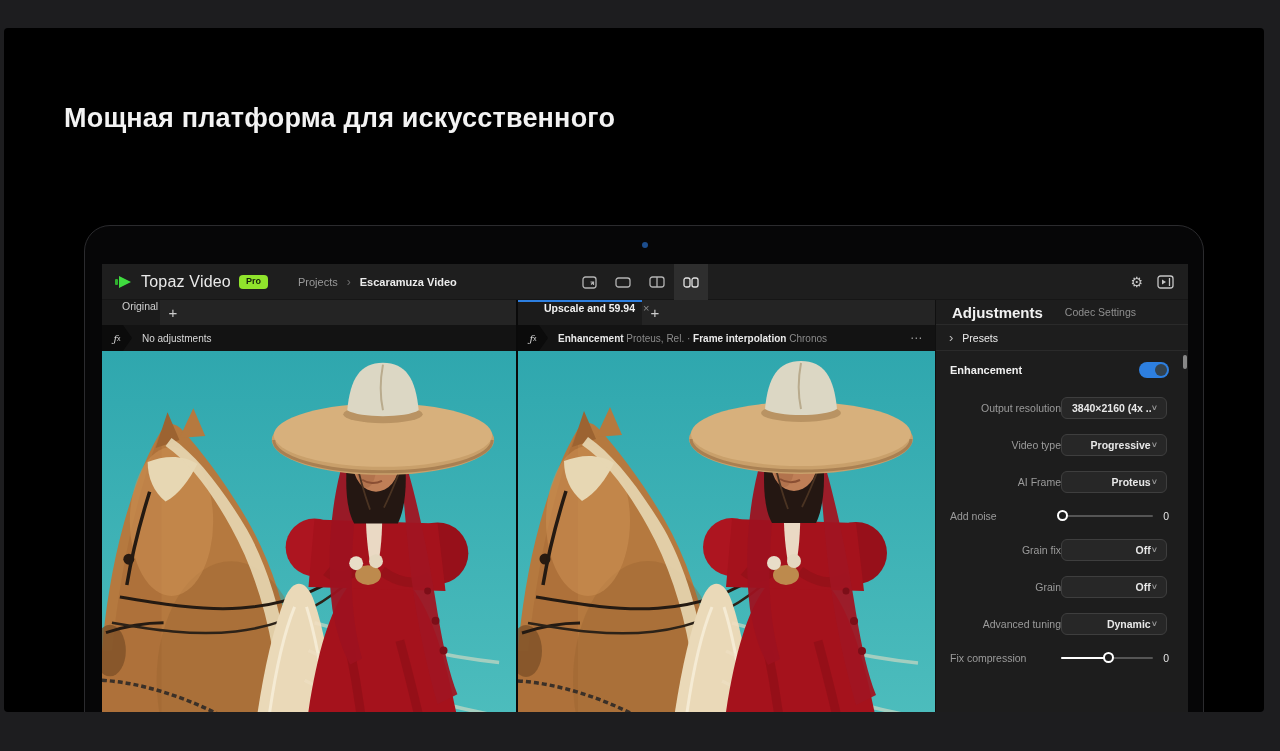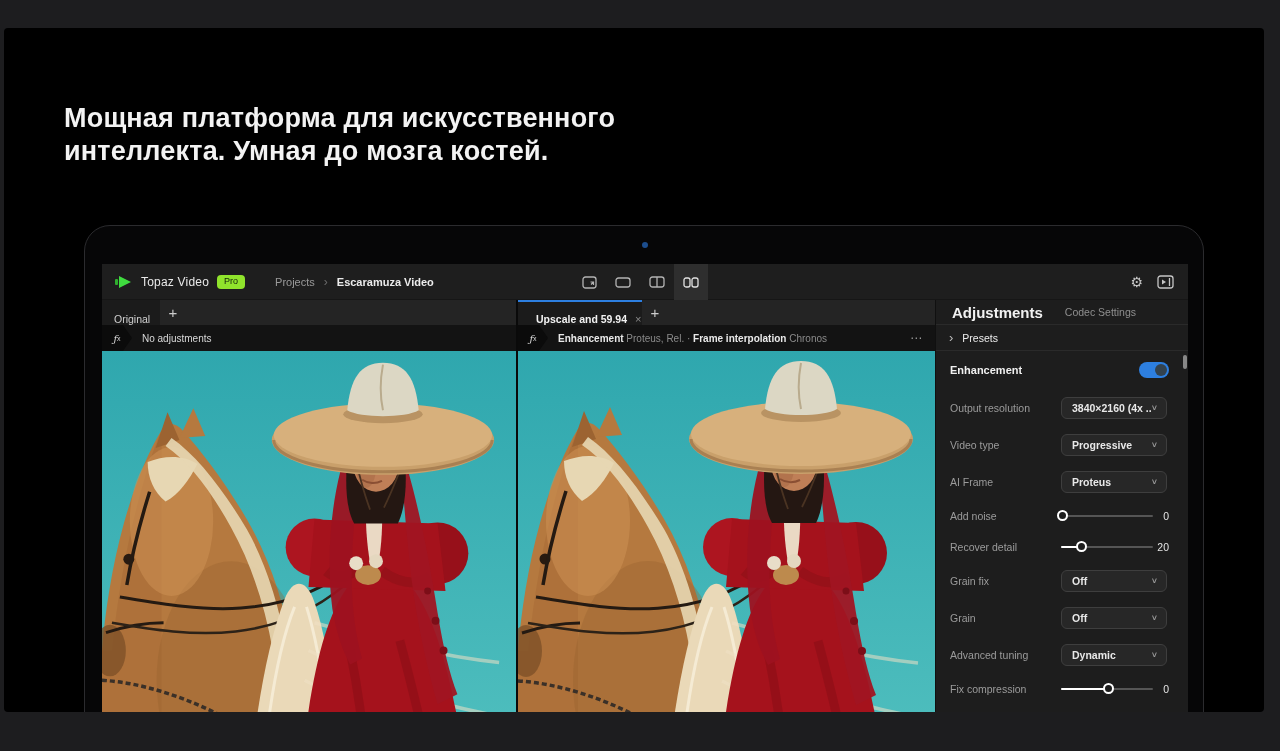--- a/index.html
+++ b/index.html
@@ -21,36 +21,36 @@
   .cam-dot { position:absolute; left:557px; top:16px; width:6px; height:6px;
     border-radius:3px; background:#1c4d8d; }
 
   .screen { position:absolute; left:17px; top:38px; width:1086px; height:560px;
     background:#161616; overflow:hidden; }
 
   
   .topbar { position:absolute; left:0; top:0; width:1086px; height:36px;
     background:#1e1e1e; border-bottom:1px solid #161616; display:flex; align-items:center; }
   .brand-wrap { display:flex; align-items:center; gap:8px; padding-left:13px; }
-  .brand-name { color:#e9e9e9; font-size:12px; letter-spacing:.2px; }
+  .brand-name { color:#e9e9e9; font-size:16px; letter-spacing:.2px; }
   .pro-badge { background:var(--pro-green,#90e42c); color:#13230b; font-size:9px;
-    font-weight:400; border-radius:4px; padding:2.5px 7px; line-height:1; }
+    font-weight:700; border-radius:4px; padding:2.5px 7px; line-height:1; }
   .crumbs { display:flex; align-items:center; gap:9px; margin-left:30px; font-size:11px; }
   .crumb-root { color:#9a9a9a; } .crumb-sep { color:#6a6a6a; font-size:12px; }
   .crumb-cur { color:#ececec; font-weight:600; }
   .view-icons { position:absolute; left:470px; top:0; height:36px; display:flex; }
   .icon-cell { width:34px; height:36px; display:flex; align-items:center; justify-content:center; }
   .icon-cell.active { background:#2e2e2e; }
   .tb-right { position:absolute; right:0; top:0; height:36px; display:flex; align-items:center; gap:14px; padding-right:14px; }
   .gear { color:#c6c6c6; font-size:14px; line-height:1; }
 
   
   .tabstrip { position:absolute; left:0; top:36px; width:833px; height:25px; background:#242424; }
   .tab { position:absolute; top:0; height:25px; background:#1b1b1b; display:flex;
-    align-items:flex-end; gap:6px; padding:0 12px; }
+    align-items:flex-start; gap:6px; padding:0 20px; }
   .tab-orig { left:0; width:58px; }
   .tab-orig span { color:#cfcfcf; font-size:10.5px; }
   .tab-ups { left:416px; width:124px; border-top:2px solid var(--accent,#2d7fe0); }
   .tab-ups .t-label { color:#f2f2f2; font-size:10.5px; font-weight:700; white-space:nowrap; }
   .t-close { color:#8a8a8a; font-size:11px; margin-left:2px; }
   .t-plus { position:absolute; top:0; height:25px; width:26px; display:flex; align-items:center;
     justify-content:center; color:#cdcdcd; font-size:15px; font-weight:300; }
   .plus-left { left:58px; } .plus-right { left:540px; }
 
   
@@ -88,21 +88,21 @@
     border-radius:2px; background:#9a9a9a; opacity:.85; }
 
   .panel-body { position:absolute; left:0; top:51px; width:253px; padding:0 20px 0 14px; }
   .enh-row { height:38px; display:flex; align-items:center; justify-content:space-between; }
   .enh-label { color:#f0f0f0; font-size:11px; font-weight:700; }
   .toggle { width:30px; height:16px; border-radius:8px; background:var(--accent,#2f80ed); position:relative; }
   .toggle .knob { position:absolute; right:2px; top:2px; width:12px; height:12px;
     border-radius:50%; background:#33424e; }
 
   .prow { display:flex; align-items:center; }
-  .prow.select { height:37px; } .prow.slider { height:31px; }
+  .prow.select { height:37px;text-align:right; } .prow.slider { height:31px; }
   .plabel { color:#9b9b9b; font-size:10.5px; flex:0 0 111px; }
   .pselect { width:106px; height:22px; background:#272727; border:1px solid #3e3e3e;
     border-radius:6px; display:flex; align-items:center; padding:0 8px 0 10px; }
   .pselect .sval { color:#e8e8e8; font-size:10.5px; font-weight:600; flex:1;
     white-space:nowrap; overflow:hidden; }
   .pselect .schev { color:#9a9a9a; font-size:10px; transform:scaleY(.8); }
   .sliderbox { width:92px; height:22px; position:relative; }
   .strack { position:absolute; left:0; right:0; top:10px; height:2px; background:#555; border-radius:1px; }
   .sfill { position:absolute; left:0; top:10px; height:2px; background:#fff; border-radius:1px; }
   .sknob { position:absolute; top:5.5px; width:11px; height:11px; border-radius:50%;
@@ -185,21 +185,20 @@
       <path d="M283,12 C280,28 280,44 283,58" stroke="#b9ab8d" stroke-width="2" fill="none"></path>
     </symbol>
   </defs>
 </svg>
 
 <div class="stage">
   <div class="card">
 
     <div class="hero">
       <div>Мощная платформа для искусственного</div>
-      <div>интеллекта. Умная до мозга костей.</div>
     </div>
 
     <div class="device">
       <div class="cam-dot"></div>
 
       <div class="screen">
 
         <div class="topbar">
           <div class="brand-wrap">
             <svg class="ic" width="18" height="14" viewBox="0 0 18 14">
@@ -346,29 +345,20 @@
                 </div>
                 <div class="prow slider">
                   <span class="plabel">Add noise</span>
                   <div class="sliderbox">
                     <div class="strack"></div>
                     <div class="sfill" style="width: 2%;"></div>
                     <div class="sknob" style="left: calc(2% - 5.5px);"></div>
                   </div>
                   <span class="pvalue">0</span>
                 </div>
-                <div class="prow slider">
-                  <span class="plabel">Recover detail</span>
-                  <div class="sliderbox">
-                    <div class="strack"></div>
-                    <div class="sfill" style="width: 22%;"></div>
-                    <div class="sknob" style="left: calc(22% - 5.5px);"></div>
-                  </div>
-                  <span class="pvalue">20</span>
-                </div>
                 <div class="prow select">
                   <span class="plabel">Grain fix</span>
                   <div class="pselect">
                     <span class="sval">Off</span>
                     <span class="schev">∨</span>
                   </div>
                 </div>
                 <div class="prow select">
                   <span class="plabel">Grain</span>
                   <div class="pselect">

